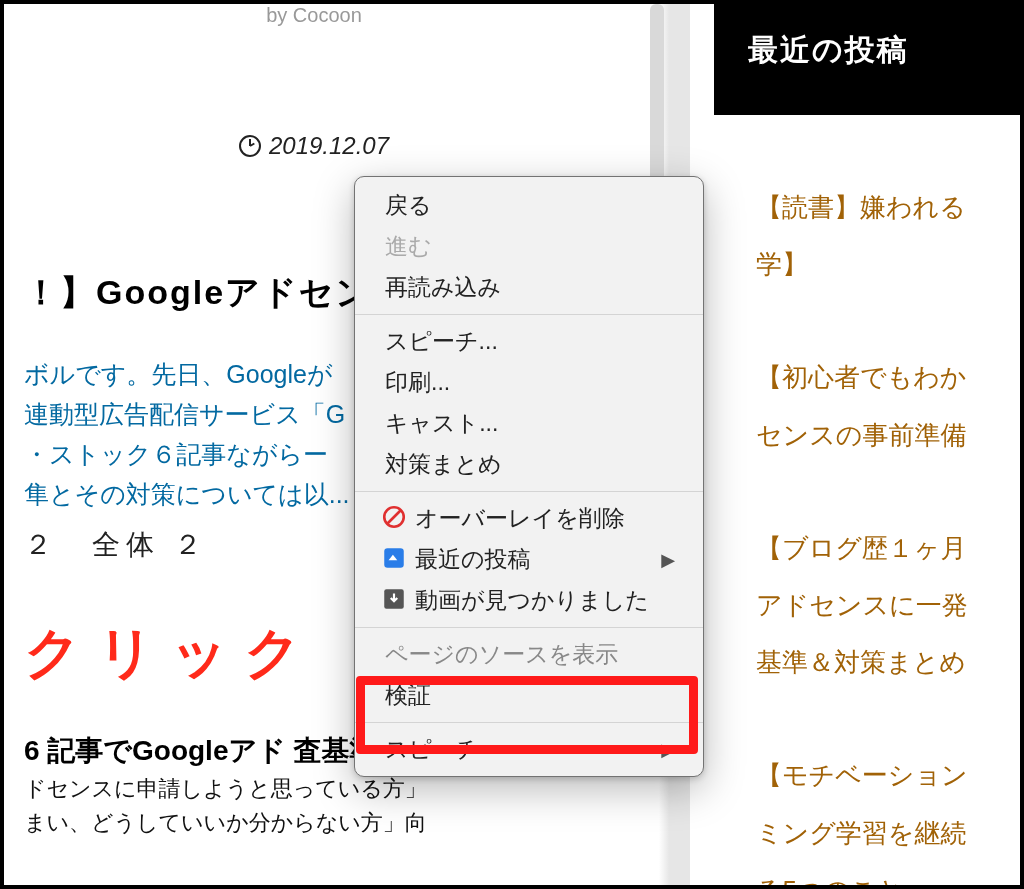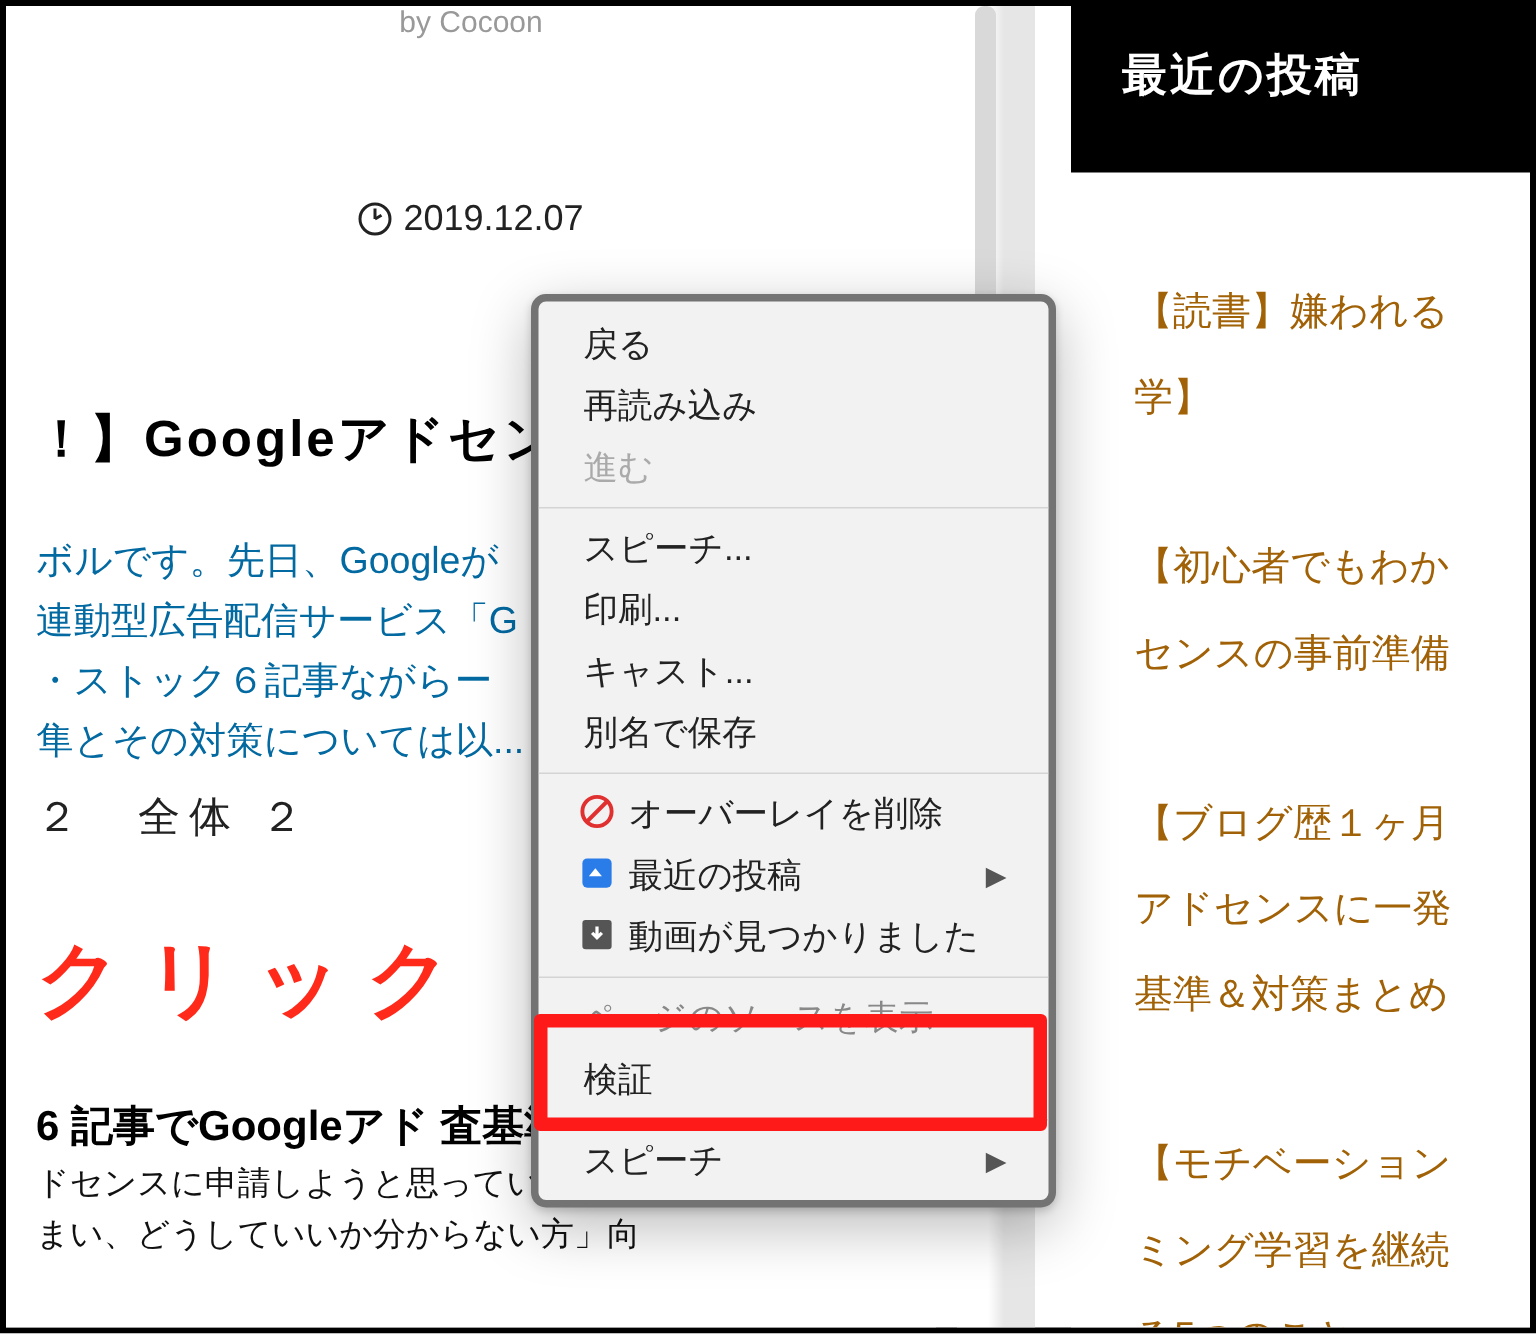--- a/index.html
+++ b/index.html
@@ -38,20 +38,21 @@
     }
     .date-row {
       text-align: center;
       margin-top: 105px;
       font-size: 24px;
       color: #222;
       display: flex;
       justify-content: center;
       align-items: center;
       gap: 8px;
+      font-style: italic;
     }
     .clock-icon {
       display: inline-block;
       width: 22px;
       height: 22px;
       border: 2px solid #222;
       border-radius: 50%;
       position: relative;
       vertical-align: middle;
     }
@@ -165,24 +166,24 @@
       line-height: 2.2;
       color: #a16207;
       margin-bottom: 56px;
       white-space: pre-line;
     }
 
     
     .context-menu {
       position: absolute;
       left: 350px;
-      top: 192px;
+      top: 172px;
       width: 350px;
       background: #f2f2f2;
-      border: 5px solid #737373;
+      border: 1px solid #737373;
       border-radius: 10px;
       box-shadow: 0 12px 40px rgba(0,0,0,0.28), 0 2px 6px rgba(0,0,0,0.18);
       padding: 8px 0 6px 0;
       overflow: hidden;
     }
     .menu-item {
       font-size: 23px;
       padding: 5px 28px 5px 30px;
       color: #222;
       display: flex;
@@ -261,27 +262,27 @@
 アドセンスに一発
 基準＆対策まとめ</div>
       <div class="sidebar-item">【モチベーション
 ミング学習を継続
 る5つのこと</div>
     </div>
   </div>
 
   <div class="context-menu">
     <div class="menu-item">戻る</div>
+    <div class="menu-item disabled">進む</div>
     <div class="menu-item">再読み込み</div>
-    <div class="menu-item disabled">進む</div>
     <div class="menu-sep"></div>
     <div class="menu-item">スピーチ...</div>
     <div class="menu-item">印刷...</div>
     <div class="menu-item">キャスト...</div>
-    <div class="menu-item">別名で保存</div>
+    <div class="menu-item">対策まとめ</div>
     <div class="menu-sep"></div>
     <div class="menu-item indent" style="position:relative">
       <span class="menu-icon" style="position:absolute;left:26px;top:6px">
         <svg viewBox="0 0 24 24" width="26" height="26">
             <circle cx="12" cy="12" r="9" fill="none" stroke="#e03030" stroke-width="2.4"></circle>
             <line x1="6" y1="18" x2="18" y2="6" stroke="#e03030" stroke-width="2.4"></line>
           </svg>
       </span>
       <span>オーバーレイを削除</span>
     </div>

